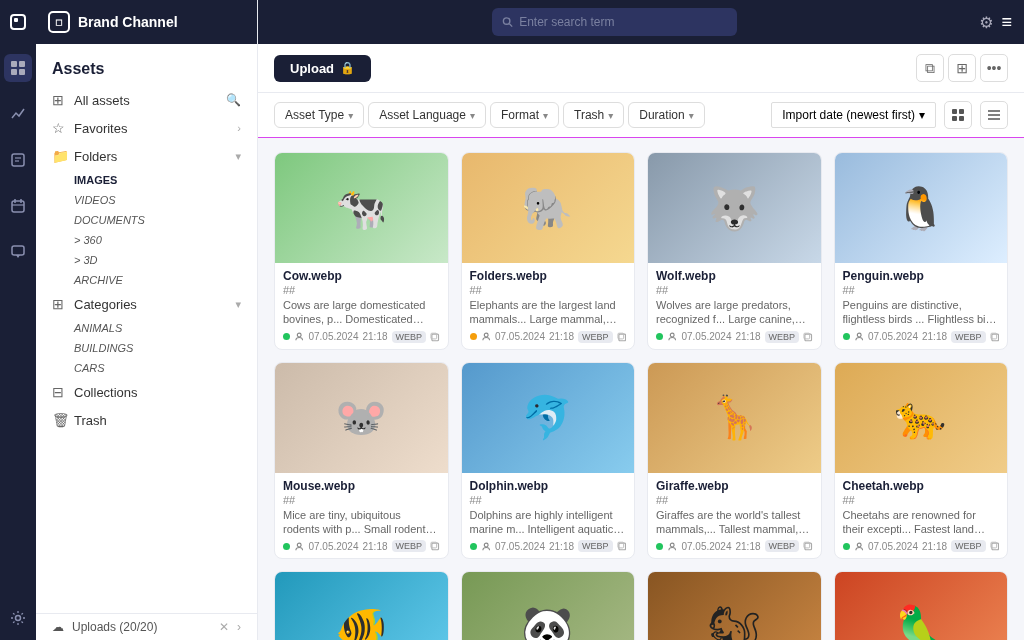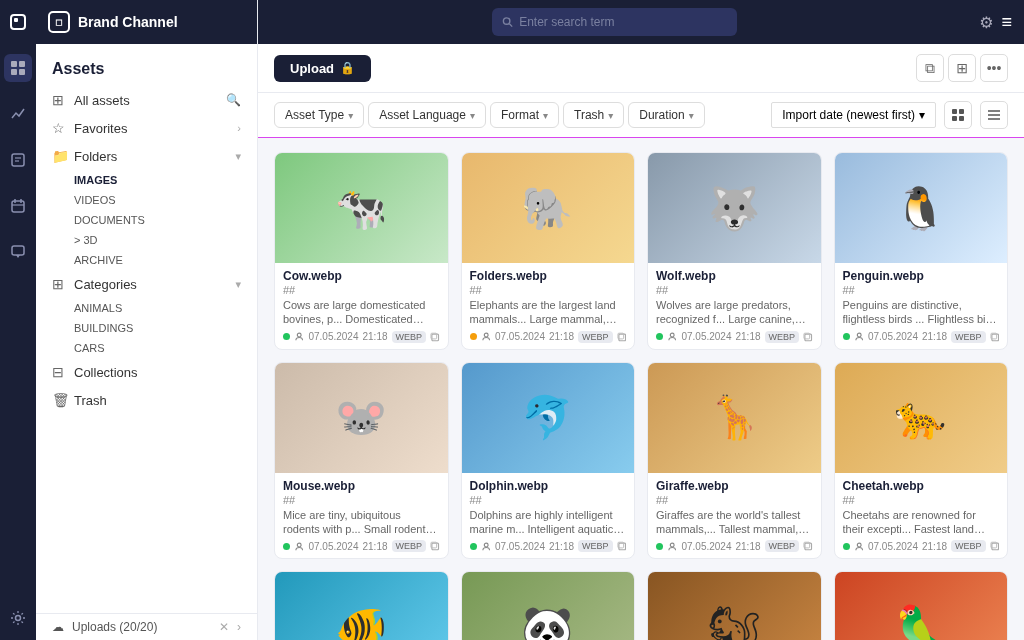--- a/index.html
+++ b/index.html
@@ -83,21 +83,21 @@
       font-size: 13px;
       position: relative;
     }
     .sidebar-item.active { color: #1a1f36; font-weight: 600; }
     .sidebar-item .item-icon { font-size: 14px; color: #666; width: 16px; }
     .sidebar-item .item-label { flex: 1; }
     .sidebar-item .item-arrow { font-size: 11px; color: #aaa; }
     .sidebar-item .item-search { font-size: 12px; color: #aaa; margin-left: auto; }
     .sidebar-sub { padding-left: 30px; }
     .sidebar-sub .sidebar-item { font-size: 11px; font-weight: 700; color: #1a1f36; padding: 4px 16px 4px 8px; }
-    .sidebar-sub .sidebar-item.sub-normal { font-weight: 400; color: #555; }
+    .sidebar-sub .sidebar-item.sub-normal { font-weight: 400; color: #555; font-style: italic; }
 
     
     .main { flex: 1; display: flex; flex-direction: column; overflow: hidden; }
 
     
     .topbar {
       height: 44px;
       background: #1a1f36;
       display: flex;
       align-items: center;
@@ -356,20 +356,23 @@
     </div>
     <div class="sidebar-sub">
       <div class="sidebar-item active">
         <span class="item-label">IMAGES</span>
       </div>
       <div class="sidebar-item sub-normal">
         <span class="item-label">VIDEOS</span>
       </div>
       <div class="sidebar-item sub-normal">
         <span class="item-label">DOCUMENTS</span>
+      </div>
+      <div class="sidebar-item sub-normal">
+        <span class="item-label">&gt; 360</span>
       </div>
       <div class="sidebar-item sub-normal">
         <span class="item-label">&gt; 3D</span>
       </div>
       <div class="sidebar-item sub-normal">
         <span class="item-label">ARCHIVE</span>
       </div>
     </div>
 
     <div class="sidebar-item">

